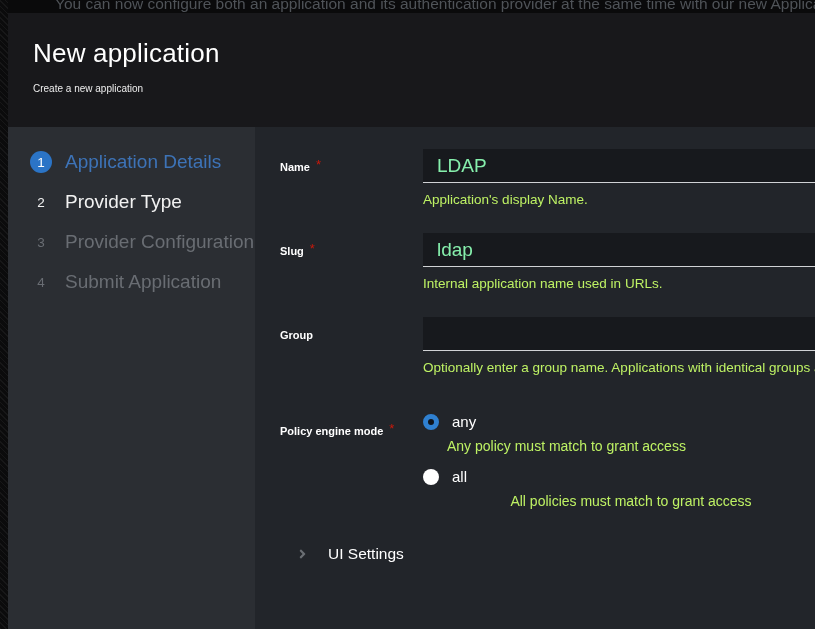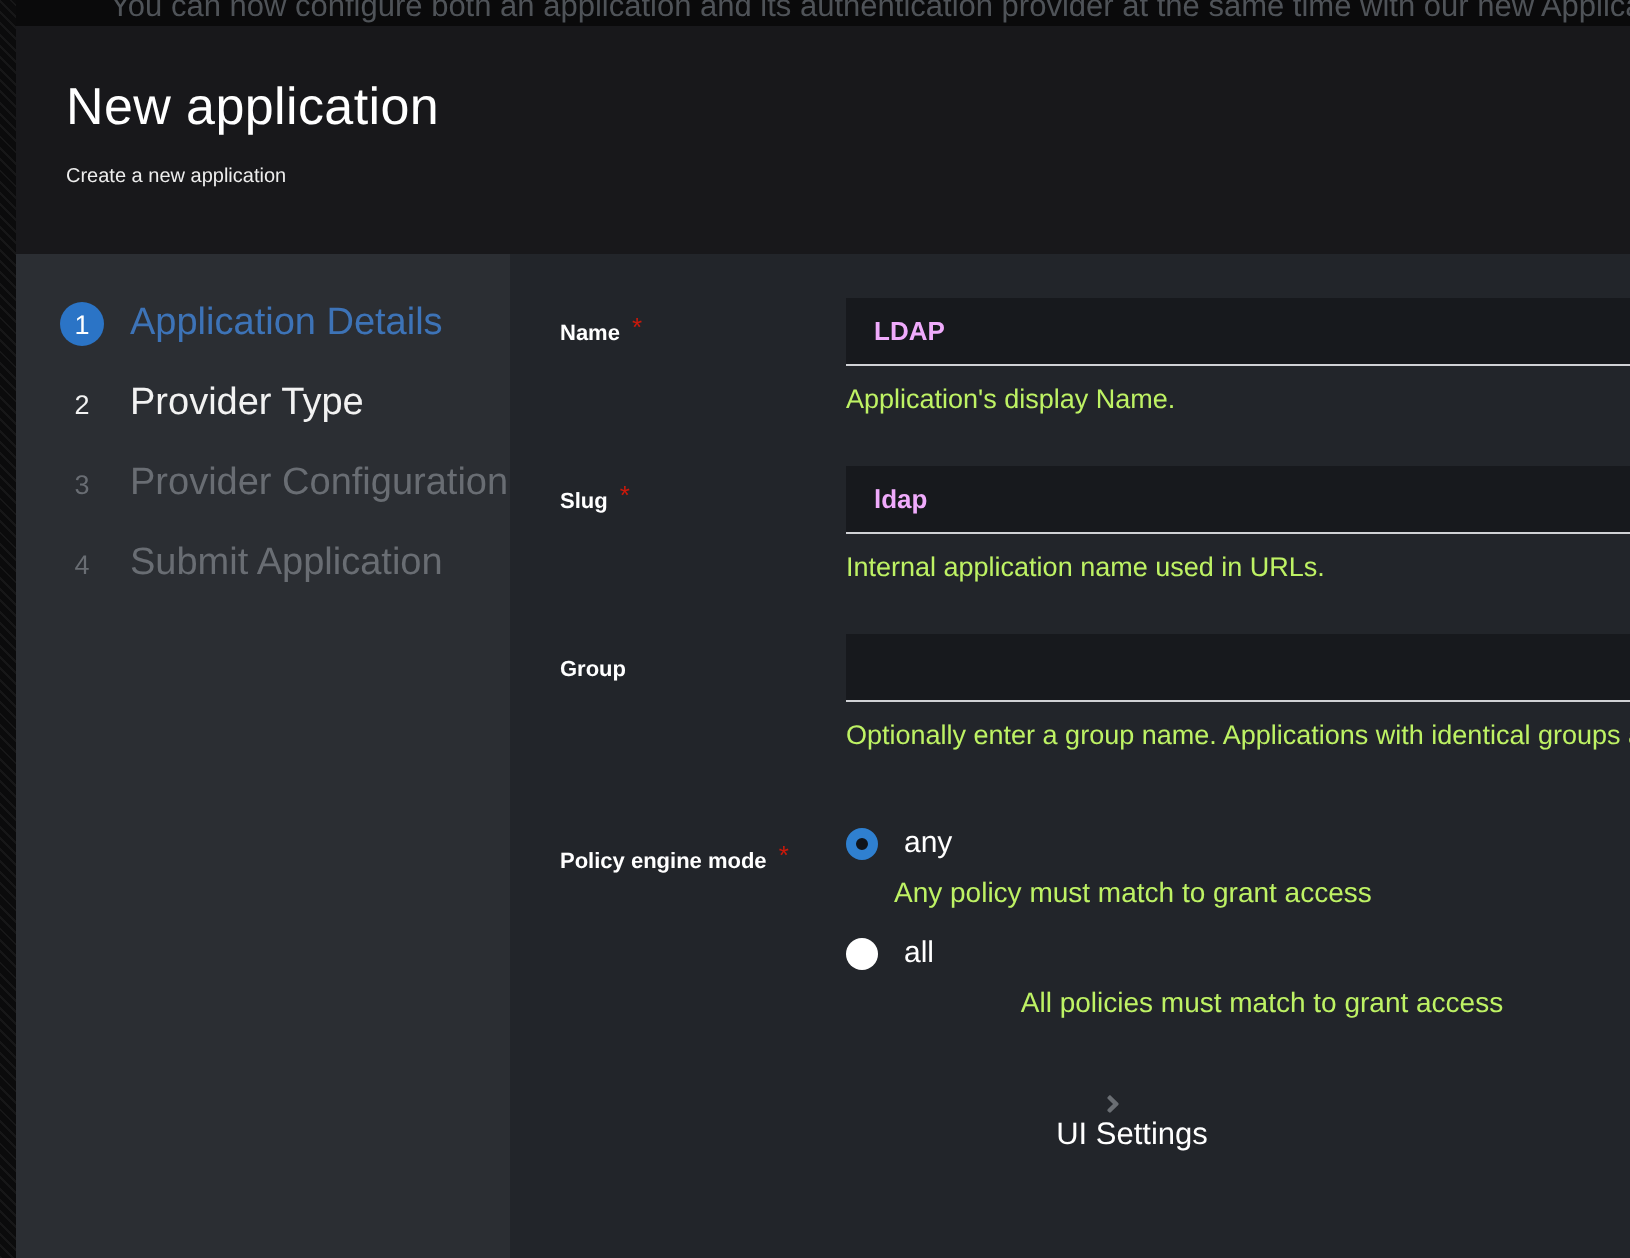--- a/index.html
+++ b/index.html
@@ -67,43 +67,43 @@
   .label-col { width:143px; flex:none; padding-top:8px; }
   .field-label { color:#ffffff; font-size:11px; font-weight:700; }
   .req {
     color:#c9190b; font-size:13px; margin-left:6px;
     position:relative; top:-2px; font-weight:400;
   }
   .control-col { flex:1; min-width:0; }
   .text-input {
     display:block; width:100%; height:34px;
     background:#17191d; border:none; border-bottom:1px solid #d0d2d5;
-    color:#f0abfc; font-size:13px; padding:0 8px 0 14px;
-    font-family:inherit; outline:none;font-weight:bold;
+    color:#86efac; font-size:19px; padding:0 8px 0 14px;
+    font-family:inherit; outline:none;
   }
   .field-help {
     margin-top:9px; color:#bef264; font-size:13.5px;
     white-space:nowrap; overflow:hidden;
   }
   
   .radio-line { display:flex; align-items:center; }
   .radio {
     width:16px; height:16px; border-radius:50%; flex:none; cursor:pointer;
   }
   .radio.checked { background:#10141a; border:5px solid #2f80d0; }
   .radio.unchecked { background:#ffffff; }
   .radio-label { margin-left:13px; color:#ffffff; font-size:15px; cursor:pointer; }
   .radio-desc {
     margin:8px 0 14px 24px; color:#bef264; font-size:14px;
   }
   .radio-desc.last { margin-bottom:0;text-align:center; }
   
   .expander {
     display:flex; align-items:center; margin-top:36px;
-    padding-left:17px; cursor:pointer;flex-direction:column;
+    padding-left:17px; cursor:pointer;
   }
   .chevron-icon { width:11px; height:14px; flex:none; display:block; }
   .chevron-icon svg { display:block; width:100%; height:100%; fill:#6a6e73; }
   .expander-label { margin-left:20px; color:#ffffff; font-size:15.5px; }
 </style>
 </head>
 <body>
 
 <div class="backdrop-strip"></div>
 

